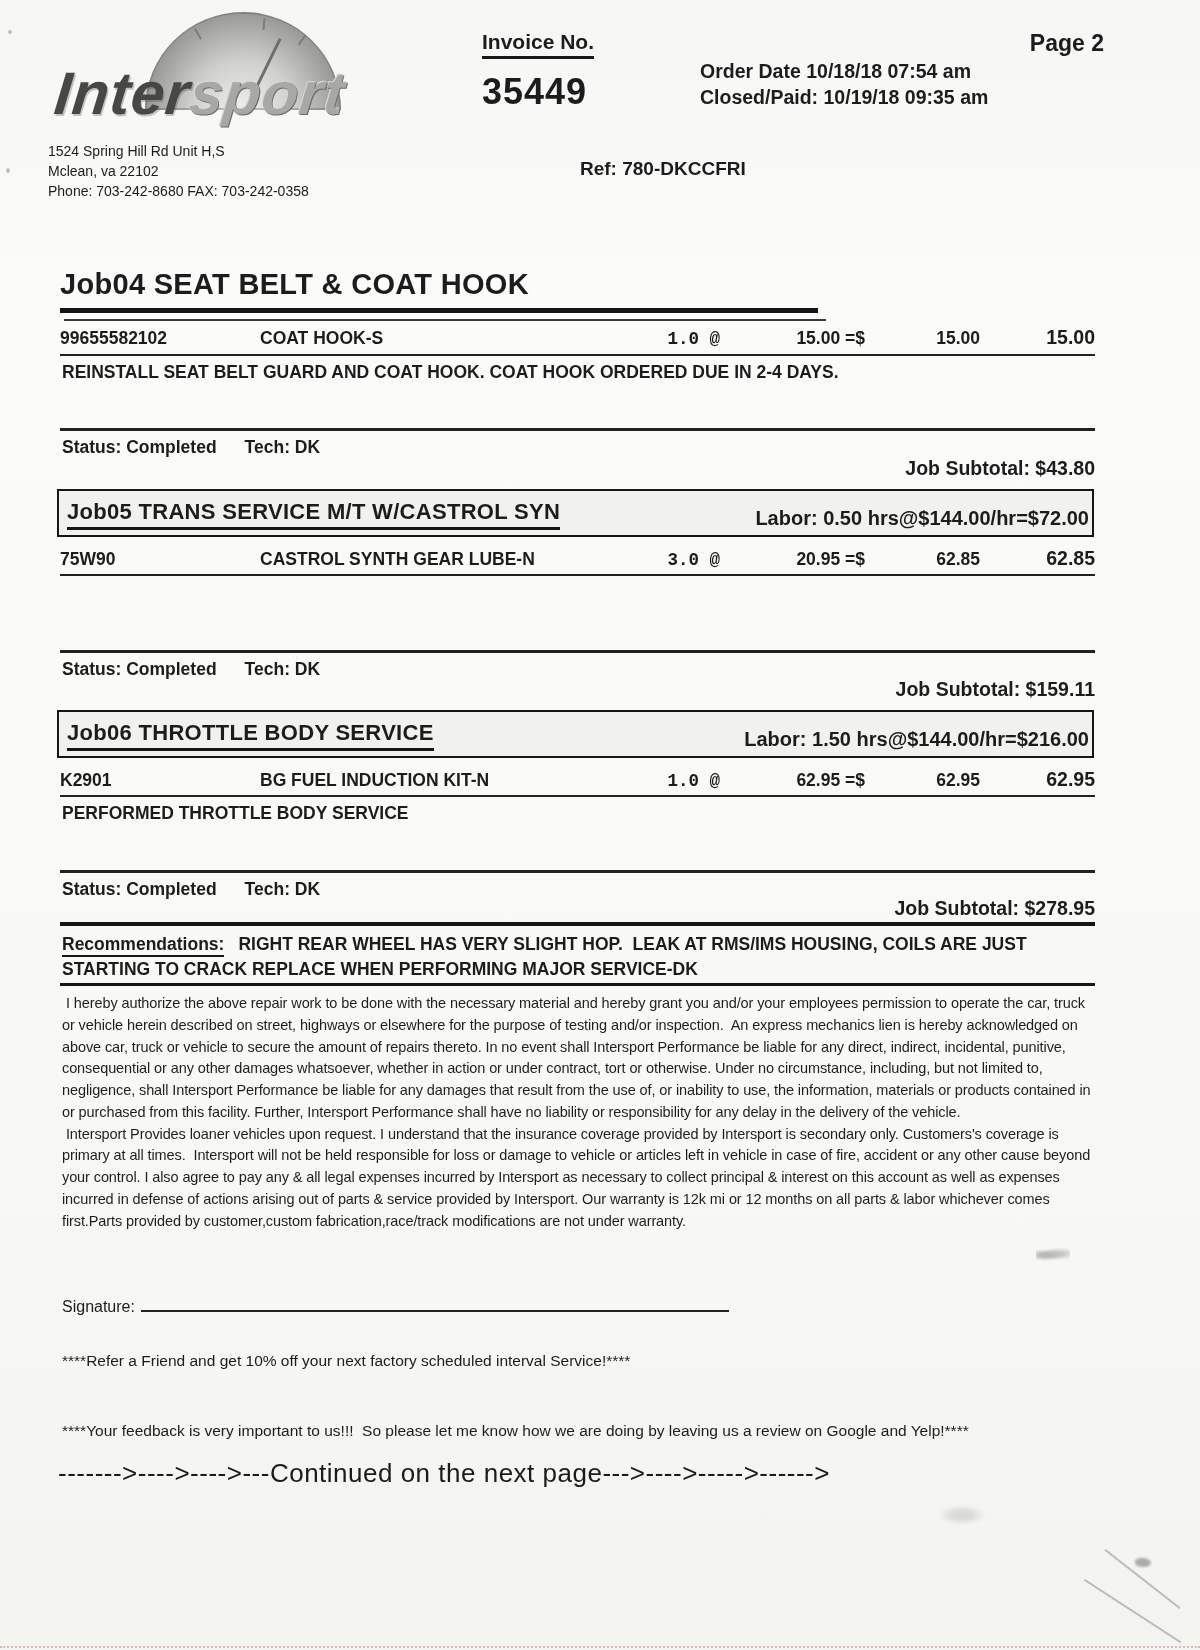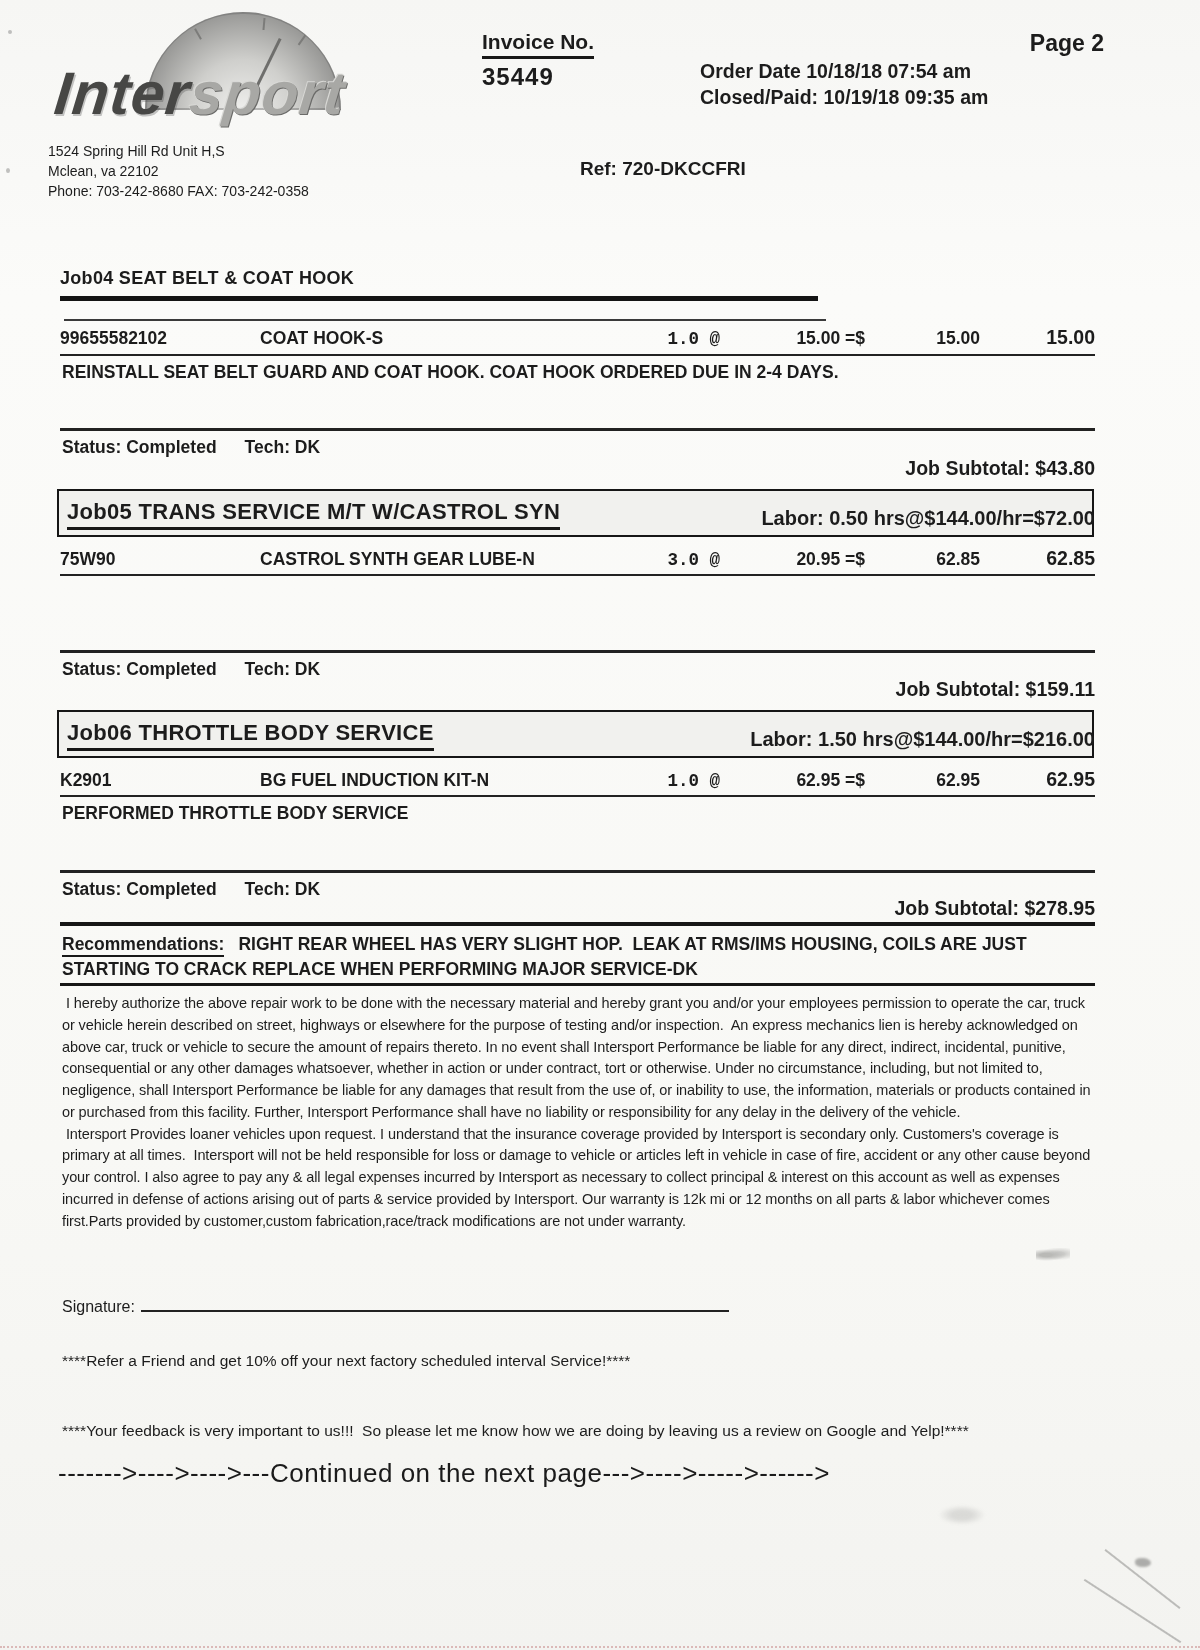--- a/index.html
+++ b/index.html
@@ -20,38 +20,38 @@
   .t2{left:118px;top:6px;transform:rotate(5deg);}
   .t3{left:156px;top:22px;transform:rotate(35deg);}
   .logo-text{position:absolute;left:0;bottom:0;font-style:italic;font-weight:bold;
              font-size:60px;letter-spacing:1px;transform:skewX(-6deg);white-space:nowrap;
              text-shadow:1.5px 1.5px 0 rgba(70,70,70,.30);}
   .logo-inter{color:#474745;}
   .logo-sport{color:#a8a8a5;text-shadow:1px 1px 0 #6b6b69, -1px -1px 0 #d8d8d5;}
 
   .inv-block{position:absolute;left:482px;top:30px;}
   .inv-label{display:inline-block;font-size:21px;font-weight:bold;border-bottom:3px solid #181818;padding-bottom:2px;}
-  .inv-num{font-size:24px;font-weight:bold;margin-top:4px;letter-spacing:1px;}
+  .inv-num{font-size:36px;font-weight:bold;margin-top:12px;letter-spacing:1px;}
 
   .hdr-right{position:absolute;left:700px;top:30px;width:404px;}
   .page-no{font-size:23px;font-weight:bold;text-align:right;}
   .hdr-line{font-size:19.5px;font-weight:bold;margin-top:3px;white-space:pre-wrap;}
 
   
   .addr{position:absolute;left:48px;top:142px;font-size:14px;font-weight:normal;line-height:1.42;}
   .ref{position:absolute;left:580px;top:158px;font-size:19px;font-weight:bold;}
 
   
   .hr{position:absolute;left:60px;width:1035px;height:2px;background:#222;}
   .hr-thick{height:4px;background:#161616;}
-  .jobtitle{position:absolute;left:60px;font-size:18px;font-weight:bold;letter-spacing:.3px;
+  .jobtitle{position:absolute;left:60px;font-size:29px;font-weight:bold;letter-spacing:.3px;
             width:758px;border-bottom:5px solid #141414;padding-bottom:7px;}
   .jobbox{position:absolute;left:57px;width:1037px;height:48px;border:2px solid #161616;
           background:#f1f1ee;box-sizing:border-box;display:flex;justify-content:space-between;
-          align-items:flex-end;padding:4px 0 5px 8px;}
+          align-items:flex-end;padding:4px 6px 5px 8px;}
   .jobbox-title{font-weight:bold;font-size:22px;letter-spacing:.3px;border-bottom:3px solid #161616;padding-bottom:2px;white-space:nowrap;}
   .jobbox-labor{font-weight:bold;font-size:20px;white-space:nowrap;margin-right:-3px;}
   .prow{position:absolute;left:60px;width:1035px;display:flex;align-items:baseline;
         font-size:17.5px;font-weight:bold;}
   .c-pn{width:200px;}
   .c-desc{width:320px;}
   .c-qty{width:140px;text-align:right;font-family:Liberation Mono, monospace;}
   .c-unit{width:145px;text-align:right;}
   .c-ext{width:115px;text-align:right;}
   .c-total{width:115px;text-align:right;font-size:19.5px;}
@@ -112,21 +112,21 @@
     <div class="page-no">Page 2</div>
     <div class="hdr-line">Order Date 10/18/18 07:54 am</div>
     <div class="hdr-line">Closed/Paid: 10/19/18 09:35 am</div>
   </div>
 
   <div class="addr">
     <div>1524 Spring Hill Rd Unit H,S</div>
     <div>Mclean, va 22102</div>
     <div>Phone: 703-242-8680 FAX: 703-242-0358</div>
   </div>
-  <div class="ref">Ref: 720-DKCCFRI</div>
+  <div class="ref">Ref: 780-DKCCFRI</div>
 
   <div class="jobtitle" style="top:268px">Job04 SEAT BELT &amp; COAT HOOK</div>
   <div class="hr" style="top:319px;left:64px;width:762px;height:2px;background:#3a3a3a"></div>
 
   <div class="prow" style="top:326px">
     <span class="c-pn">99655582102</span>
     <span class="c-desc">COAT HOOK-S</span>
     <span class="c-qty">1.0 @</span>
     <span class="c-unit">15.00 =$</span>
     <span class="c-ext">15.00</span>

